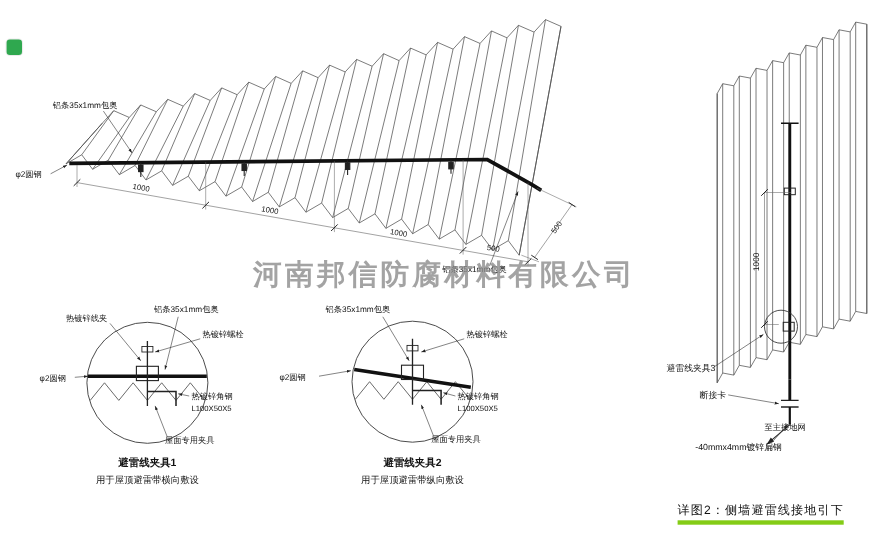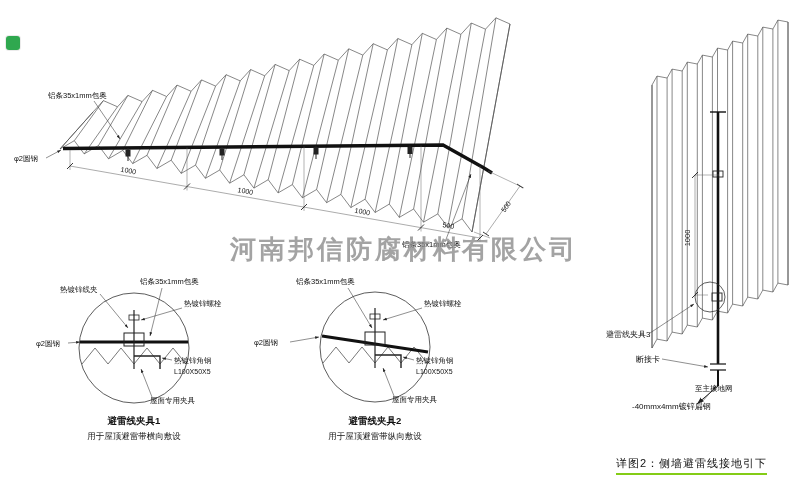--- a/index.html
+++ b/index.html
@@ -2,21 +2,21 @@
 <html><head>
 <meta charset="utf-8">
 <style>
   *{margin:0;padding:0;box-sizing:border-box}
   html,body{width:800px;height:502px;background:#fff;overflow:hidden;
     font-family:"Liberation Sans",sans-serif}
   .page{position:absolute;inset:0;width:800px;height:502px;background:#fff}
   .abs{position:absolute}
   svg{display:block}
   svg text{fill:#111}
-  .caption{position:absolute;font-size:11px;color:#111;border-bottom:2px solid #84cc16;
+  .caption{position:absolute;font-size:11px;color:#111;border-bottom:4px solid #84cc16;
     padding-bottom:2px;letter-spacing:1px;white-space:nowrap}
   .watermark{position:absolute;left:230px;top:232px;font-size:26px;font-weight:bold;
     color:#8d8d8d;opacity:.8;letter-spacing:3px;white-space:nowrap}
   .badge{position:absolute;left:6px;top:36px;width:14px;height:14px;
     background:#2fa84f;border-radius:3px;box-shadow:0 0 0 1px rgba(0,0,0,.08)}
 </style>
 </head>
 <body>
 
 <div class="page">

